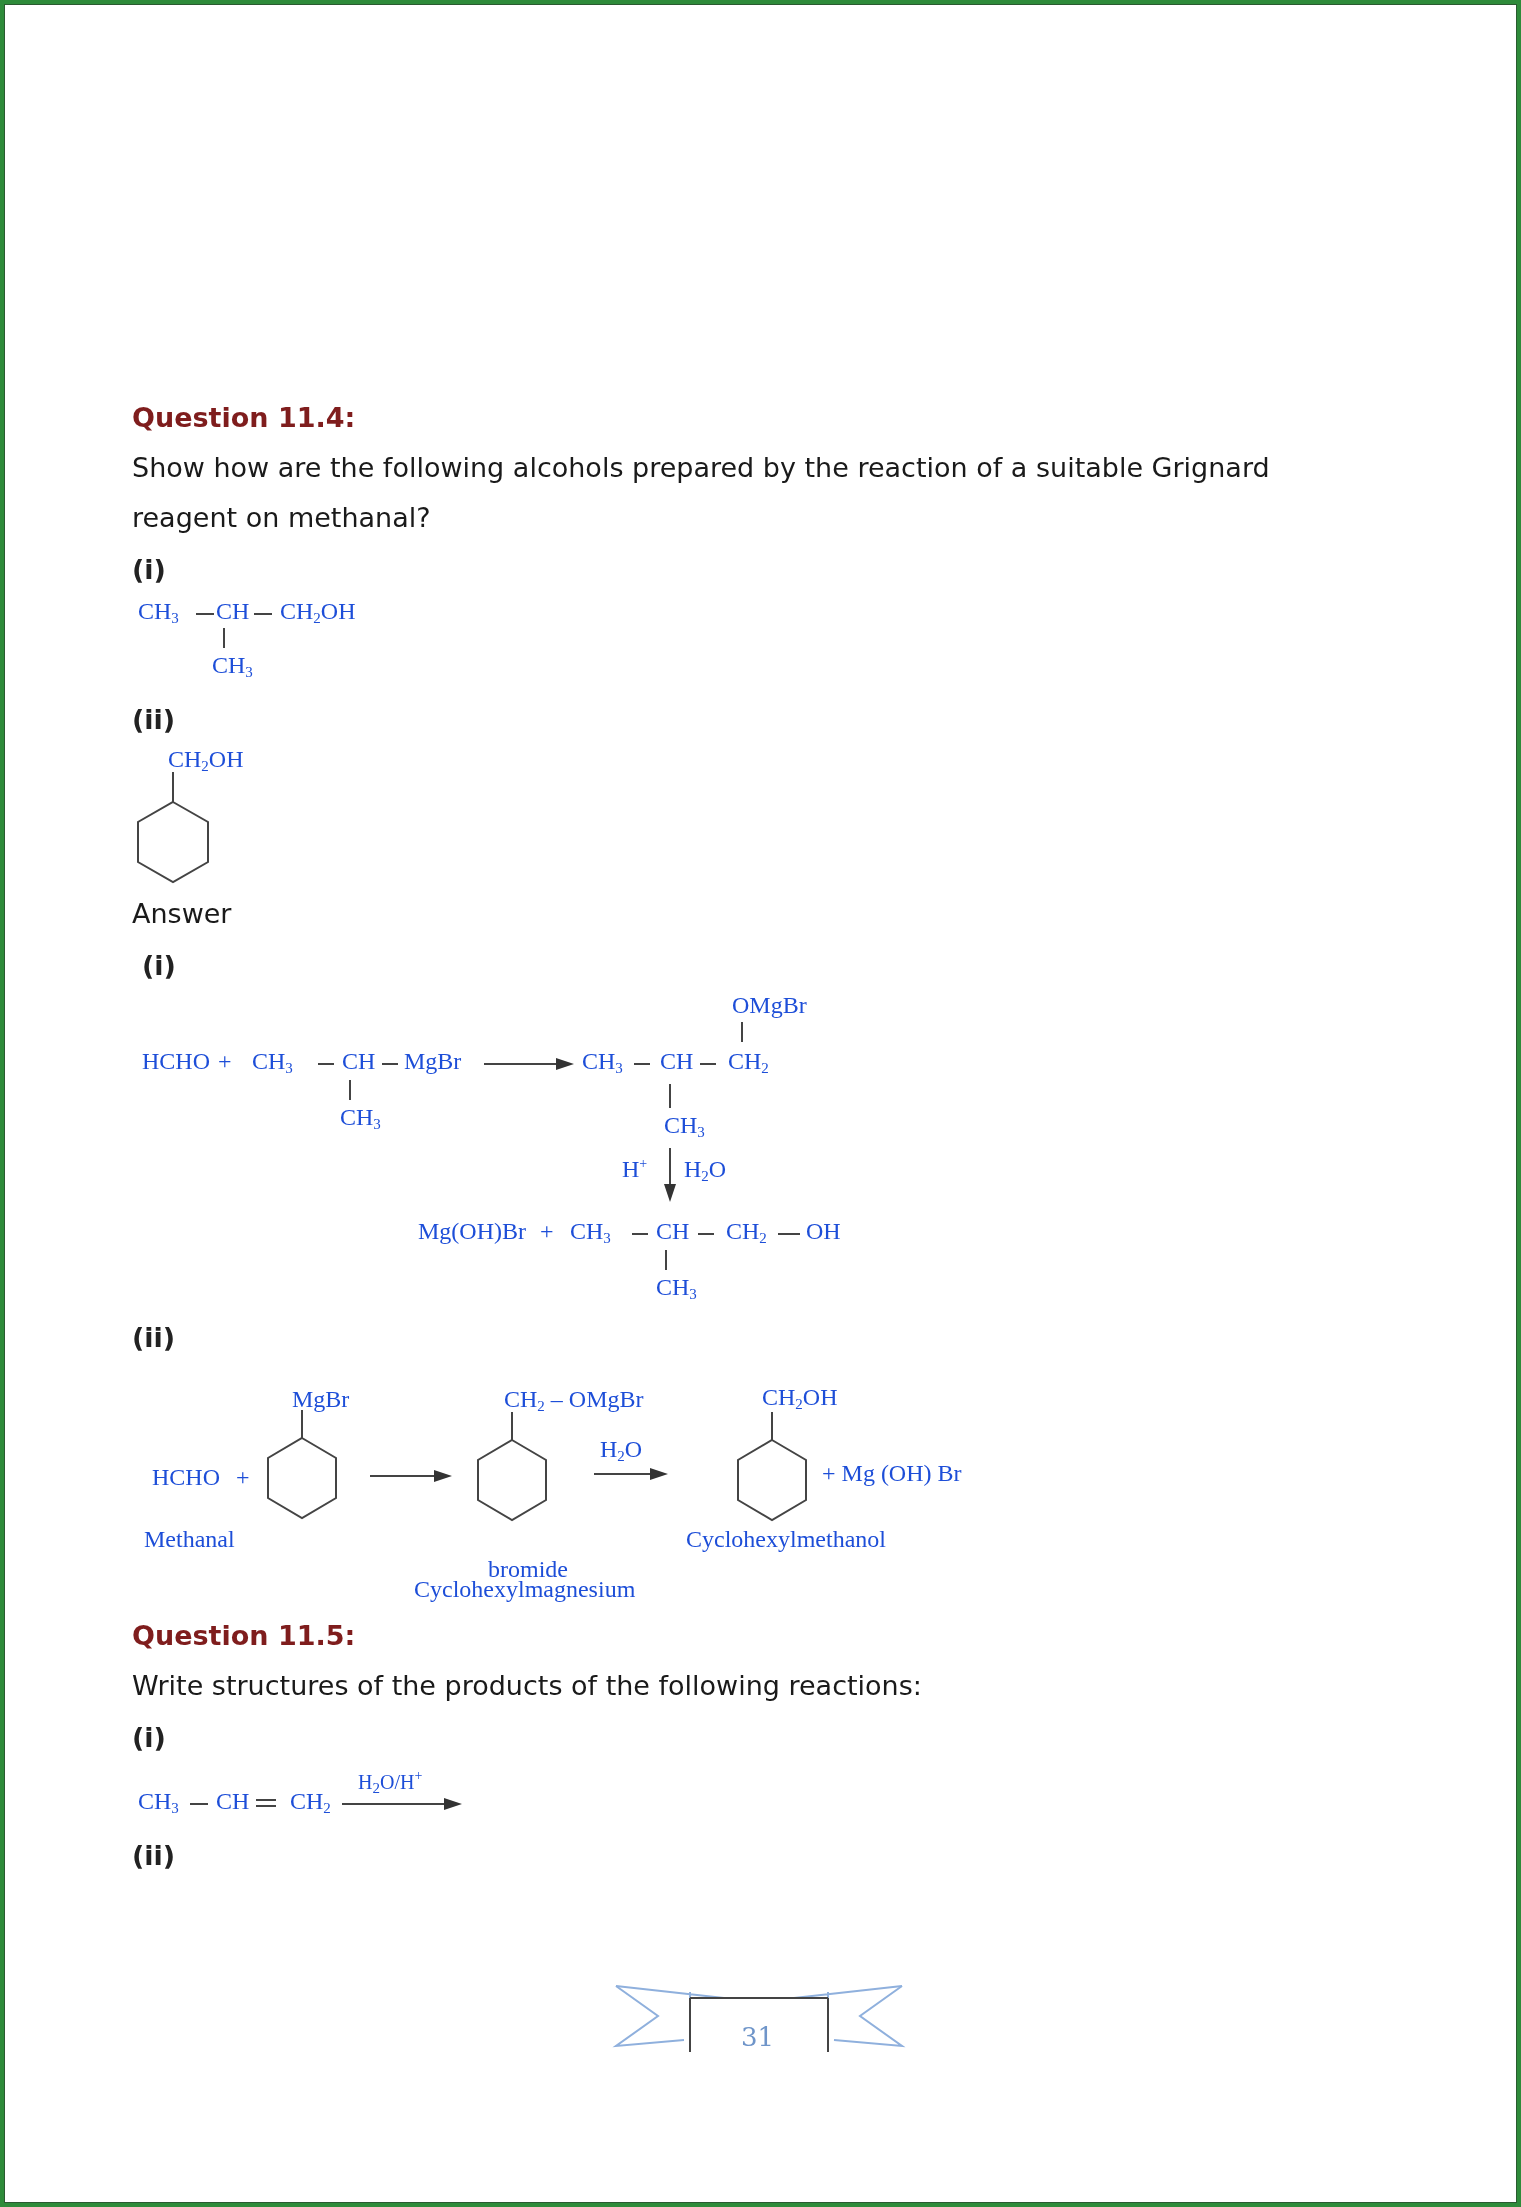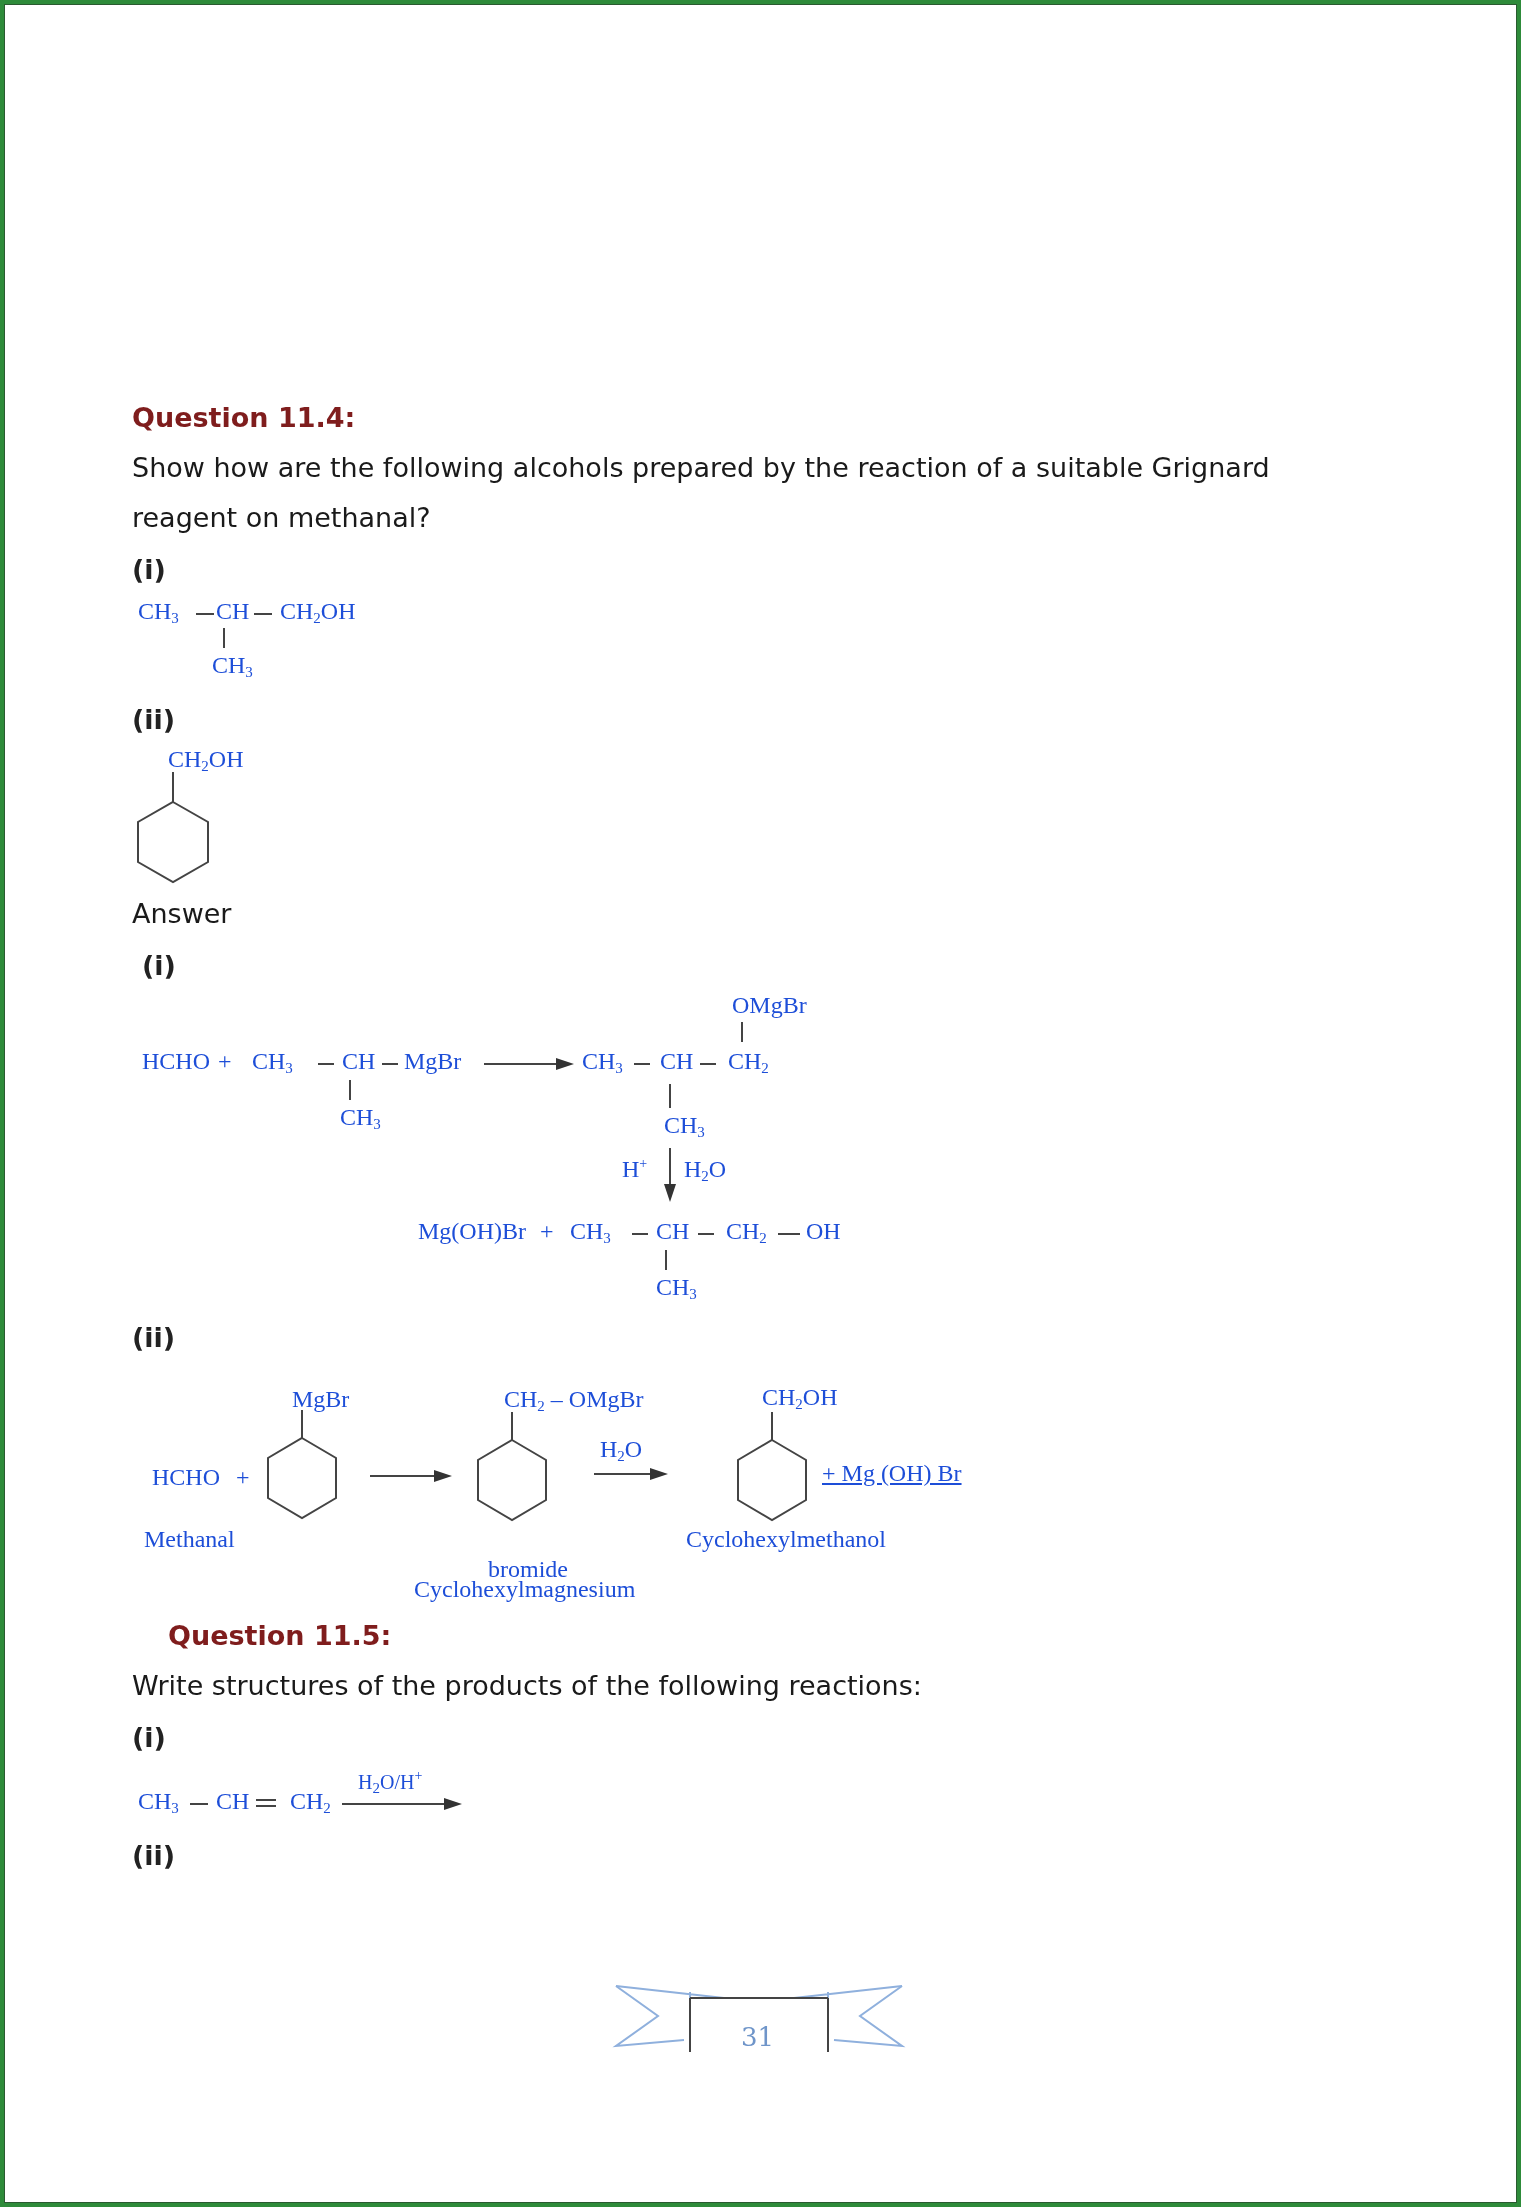--- a/index.html
+++ b/index.html
@@ -161,25 +161,25 @@
   <svg class="draw" style="left:594px; top:1466px;" width="76" height="16">
     <line x1="0" y1="8" x2="58" y2="8"></line>
       <polygon class="head" points="56,2 74,8 56,14"></polygon>
   </svg>
 
   <div class="chem" style="left:762px; top:1384px;"><span>CH</span><sub>2</sub><span>OH</span></div>
   <svg class="draw" style="left:736px; top:1412px;" width="76" height="112">
     <line x1="36" y1="0" x2="36" y2="28"></line>
     <polygon class="ring" points="36,28 70,48 70,88 36,108 2,88 2,48"></polygon>
   </svg>
-  <div class="chem" style="left:822px; top:1460px;text-decoration:underline;">+  Mg (OH) Br</div>
+  <div class="chem" style="left:822px; top:1460px;">+  Mg (OH) Br</div>
   <div class="chem" style="left:686px; top:1526px;">Cyclohexylmethanol</div>
 </div>
 
-<div class="txt qhead" style="left:132px; top:1620px;margin-left:36px;">Question 11.5:</div>
+<div class="txt qhead" style="left:132px; top:1620px;">Question 11.5:</div>
 <div class="txt body" style="left:132px; top:1670px;">Write structures of the products of the following reactions:</div>
 <div class="txt label" style="left:132px; top:1722px;">(i)</div>
 
 <div>
   <div class="chem" style="left:138px; top:1788px;"><span>CH</span><sub>3</sub></div>
   <svg class="draw" style="left:190px; top:1802px;" width="20" height="4">
       <line x1="0" y1="2" x2="18" y2="2"></line>
     </svg>
   <div class="chem" style="left:216px; top:1788px;">CH</div>
   <svg class="draw" style="left:256px; top:1798px;" width="22" height="10">

